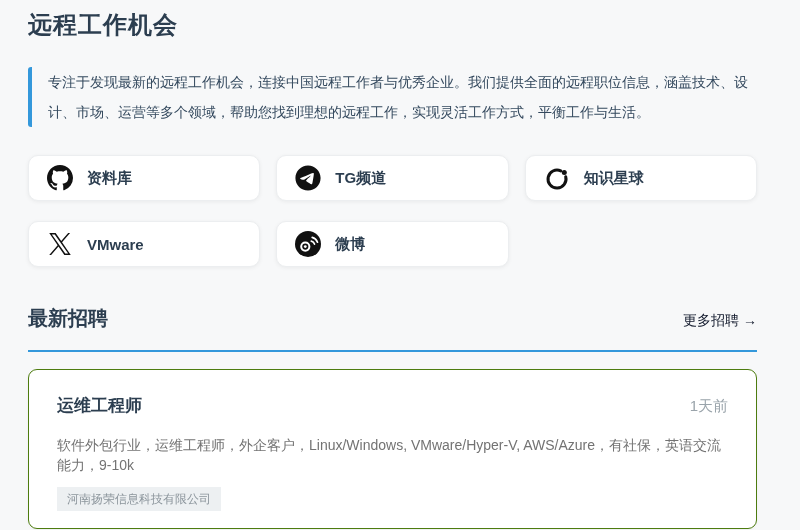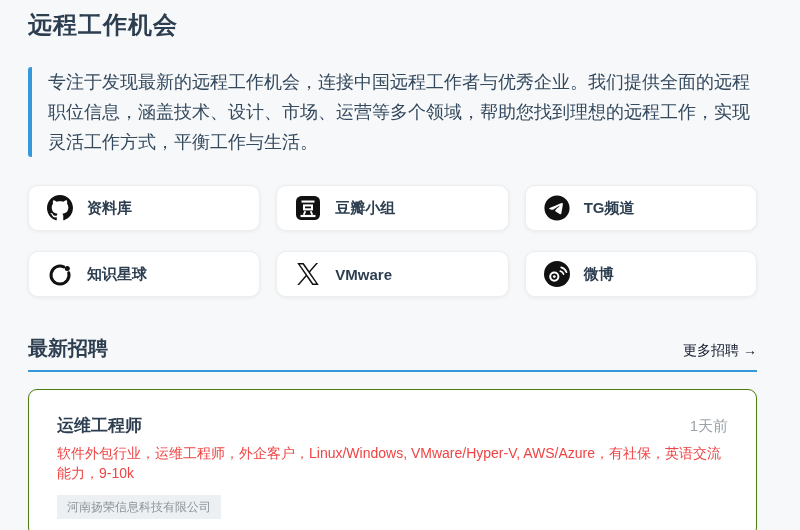--- a/index.html
+++ b/index.html
@@ -18,21 +18,21 @@
     color: #2c3e50;
     text-align: left;
     letter-spacing: 1px;
   }
 
   .intro {
     margin-top: 26px;
     border-left: 4px solid #3498db;
     border-radius: 3px;
     padding-left: 16px;
-    font-size: 18px;
+    font-size: 14px;
     line-height: 30px;
     color: #34495e;
   }
 
   .links-grid {
     margin-top: 28px;
     display: grid;
     grid-template-columns: repeat(3, 1fr);
     column-gap: 16px;
     row-gap: 20px;
@@ -57,21 +57,21 @@
     font-weight: 600;
     color: #2c3e50;
   }
 
   .section-header {
     margin-top: 38px;
     display: flex;
     justify-content: space-between;
     align-items: flex-end;
     border-bottom: 2px solid #3498db;
-    padding-bottom: 9px;
+    padding-bottom: 19px;
   }
   .section-header h2 {
     font-size: 20px;
     font-weight: 700;
     color: #2c3e50;
     line-height: 26px;
   }
   .more-link {
     font-size: 14px;
     color: #0f172a;
@@ -100,24 +100,24 @@
     font-weight: 700;
     color: #2c3e50;
     line-height: 21px;
   }
   .job-date {
     font-size: 15px;
     color: #9aa4ab;
     white-space: nowrap;
   }
   .job-desc {
-    margin-top: 7px;
+    margin-top: 19px;
     font-size: 14px;
     line-height: 20px;
-    color: #ef4444;
+    color: #737373;
   }
   .company-tag {
     display: inline-block;
     margin-top: 12px;
     background: #edf0f2;
     color: #8c959c;
     font-size: 12px;
     line-height: 14px;
     padding: 5px 10px;
     border-radius: 0;
@@ -136,34 +136,20 @@
 
     <a class="link-card">
       <span class="icon">
         <svg viewBox="0 0 16 16" xmlns="http://www.w3.org/2000/svg">
           <path fill="#111111" d="M8 0C3.58 0 0 3.58 0 8c0 3.54 2.29 6.53 5.47 7.59.4.07.55-.17.55-.38 0-.19-.01-.82-.01-1.49-2.01.37-2.53-.49-2.69-.94-.09-.23-.48-.94-.82-1.13-.28-.15-.68-.52-.01-.53.63-.01 1.08.58 1.23.82.72 1.21 1.87.87 2.33.66.07-.52.28-.87.51-1.07-1.78-.2-3.64-.89-3.64-3.95 0-.87.31-1.59.82-2.15-.08-.2-.36-1.02.08-2.12 0 0 .67-.21 2.2.82.64-.18 1.32-.27 2-.27s1.36.09 2 .27c1.53-1.04 2.2-.82 2.2-.82.44 1.1.16 1.92.08 2.12.51.56.82 1.27.82 2.15 0 3.07-1.87 3.75-3.65 3.95.29.25.54.73.54 1.48 0 1.07-.01 1.93-.01 2.2 0 .21.15.46.55.38A8.013 8.013 0 0 0 16 8c0-4.42-3.58-8-8-8z"></path>
         </svg>
       </span>
       <span class="label">资料库</span>
     </a>
 
-    <a class="link-card">
-      <span class="icon">
-        <svg viewBox="0 0 26 26" xmlns="http://www.w3.org/2000/svg">
-          <rect x="1" y="1" width="24" height="24" rx="5.5" fill="#111111"></rect>
-          <rect x="6.5" y="5.5" width="13" height="2.1" fill="#ffffff"></rect>
-          <rect x="8" y="9.4" width="10" height="6" fill="#ffffff"></rect>
-          <rect x="10" y="11.5" width="6" height="1.8" fill="#111111"></rect>
-          <path d="M10 16.8 L9 19.2" stroke="#ffffff" stroke-width="1.8" stroke-linecap="round"></path>
-          <path d="M16 16.8 L17 19.2" stroke="#ffffff" stroke-width="1.8" stroke-linecap="round"></path>
-          <rect x="5.5" y="19.9" width="15" height="2.2" fill="#ffffff"></rect>
-        </svg>
-      </span>
-      <span class="label">豆瓣小组</span>
-    </a>
 
     <a class="link-card">
       <span class="icon">
         <svg viewBox="0 0 496 512" xmlns="http://www.w3.org/2000/svg">
           <path fill="#111111" d="M248,8C111.033,8,0,119.033,0,256S111.033,504,248,504,496,392.967,496,256,384.967,8,248,8ZM362.952,176.66c-3.732,39.215-19.881,134.378-28.1,178.3-3.476,18.584-10.322,24.816-16.948,25.425-14.4,1.326-25.338-9.517-39.287-18.661-21.827-14.308-34.158-23.215-55.346-37.177-24.485-16.135-8.612-25,5.342-39.5,3.652-3.793,67.107-61.51,68.335-66.746.153-.655.3-3.1-1.154-4.384s-3.59-.849-5.135-.5q-3.283.746-104.608,69.142-14.845,10.194-26.894,9.934c-8.855-.191-25.888-5.006-38.551-9.123-15.531-5.048-27.875-7.717-26.8-16.291q.84-6.7,18.45-13.7,108.446-47.248,144.628-62.3c68.872-28.647,83.183-33.623,92.511-33.789,2.052-.034,6.639.474,9.61,2.885a10.452,10.452,0,0,1,3.53,6.716A43.765,43.765,0,0,1,362.952,176.66Z"></path>
         </svg>
       </span>
       <span class="label">TG频道</span>
     </a>
 

